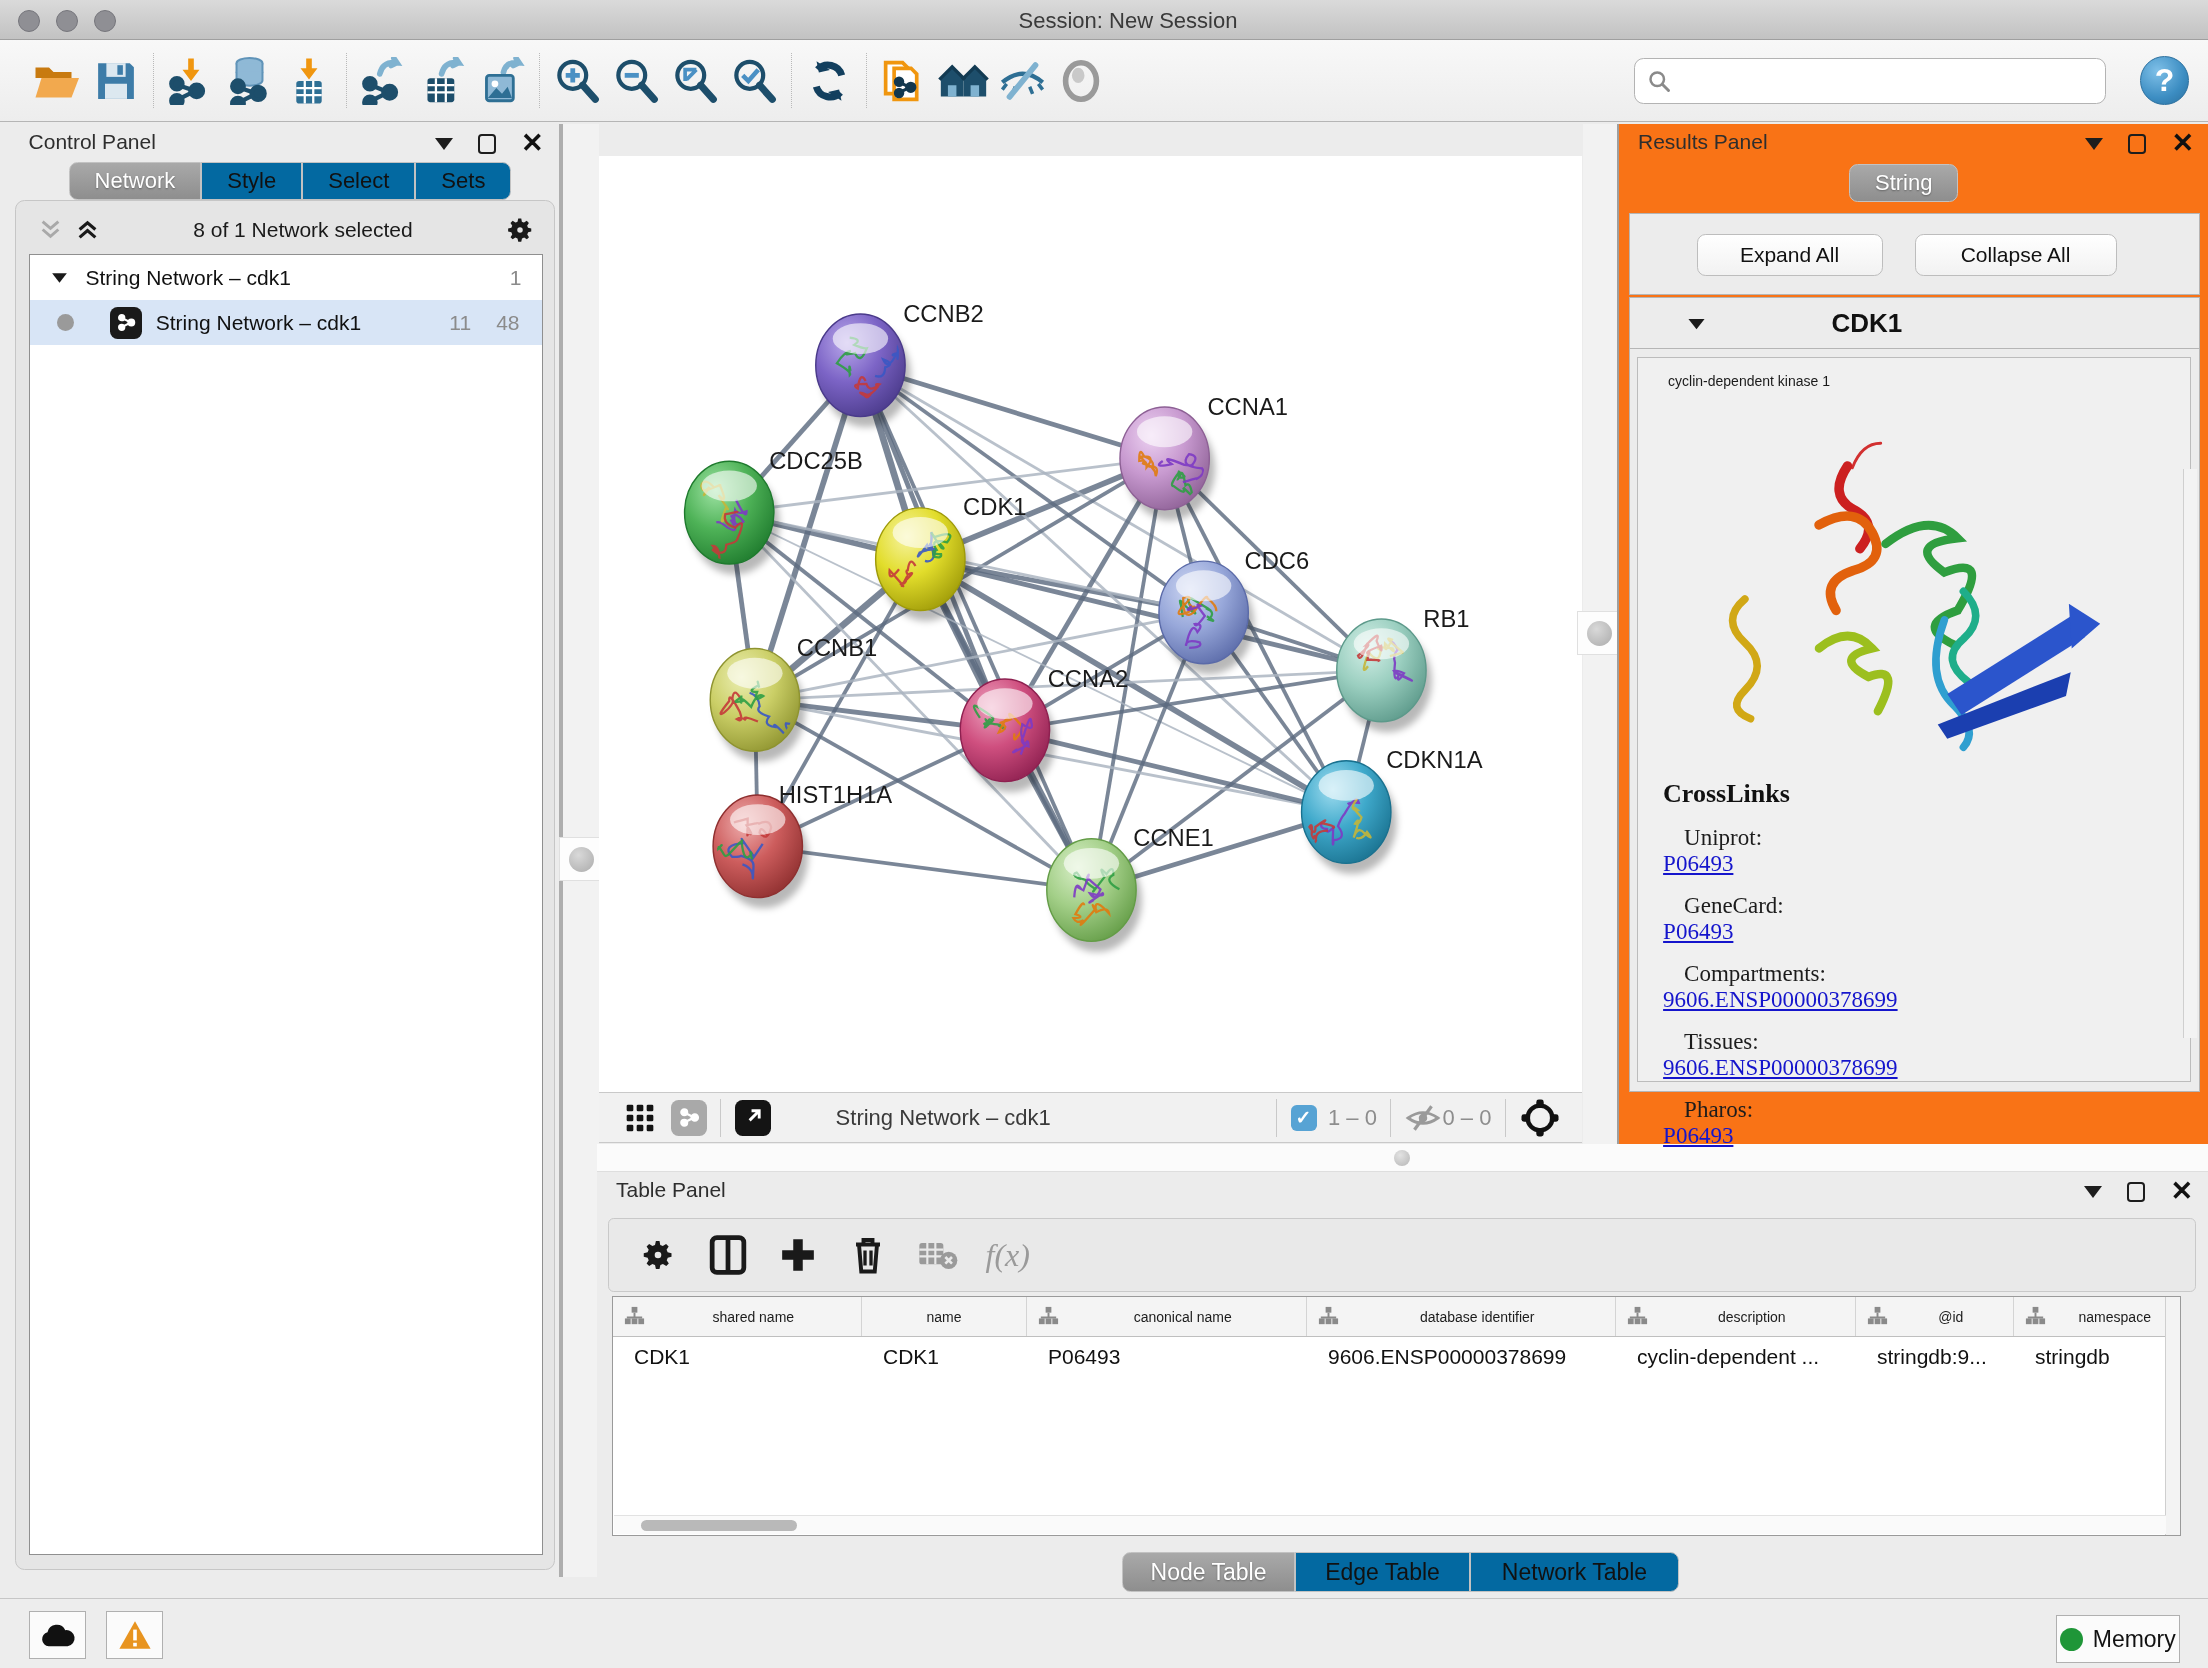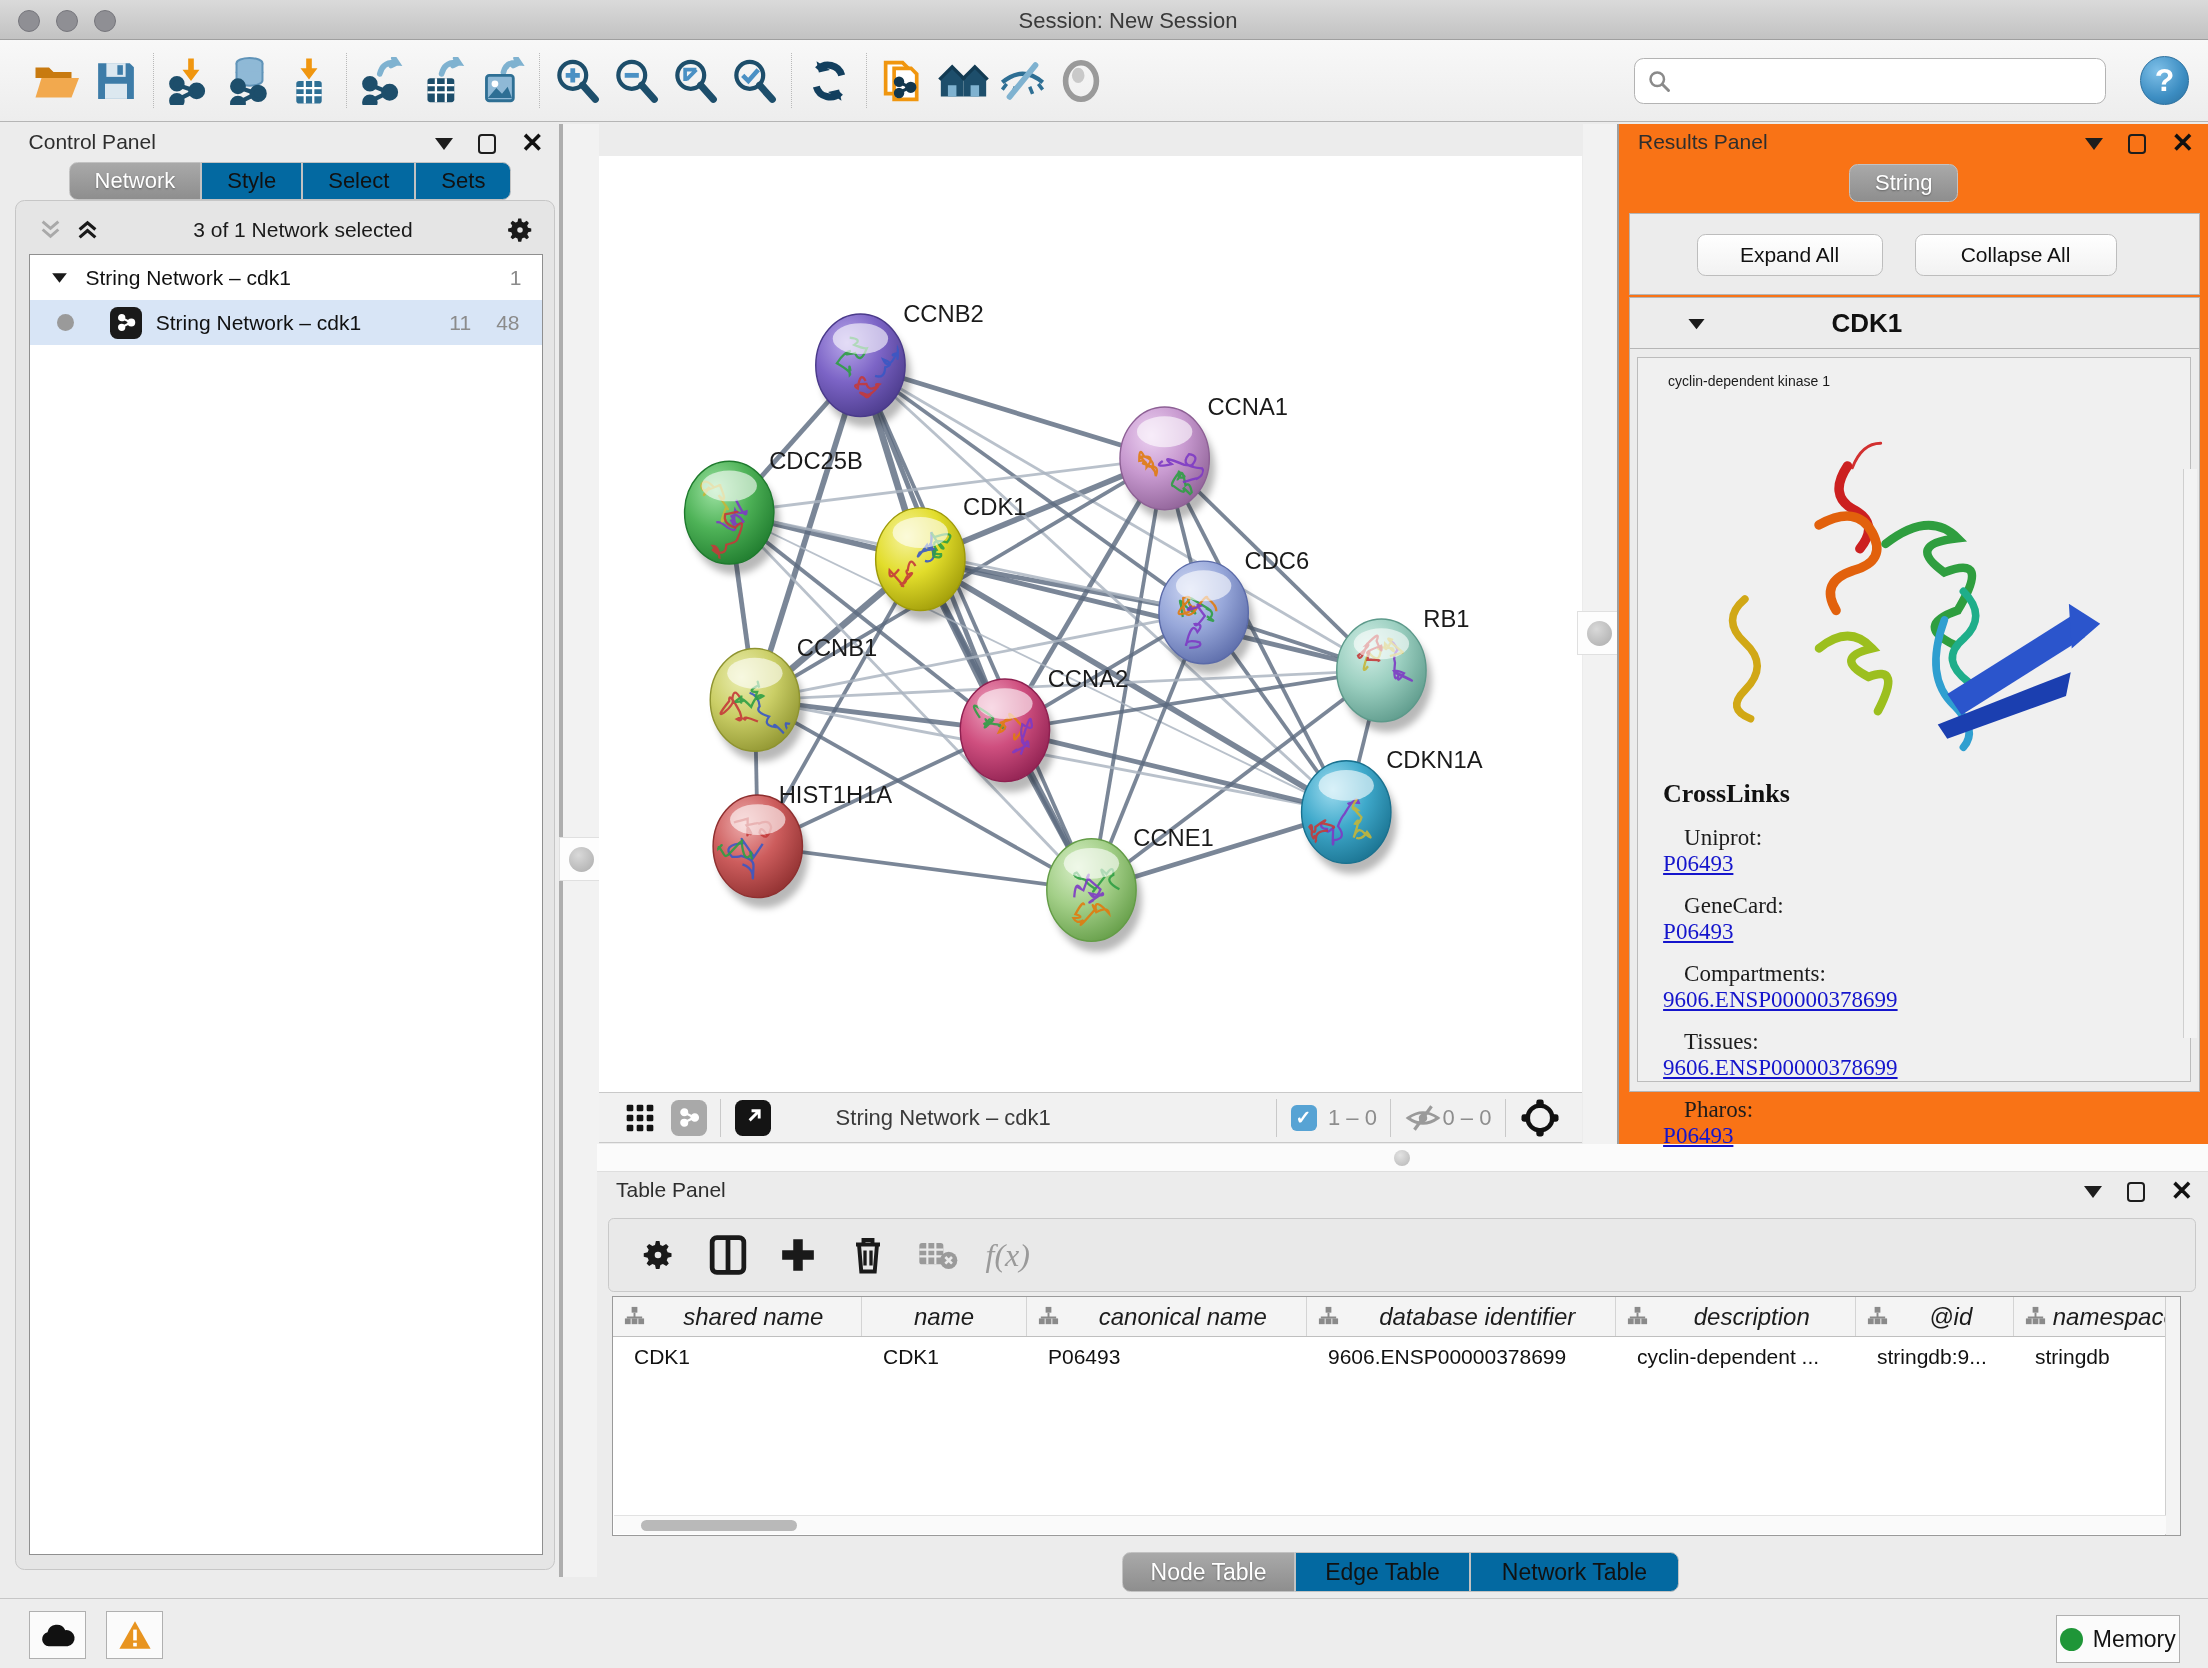--- a/index.html
+++ b/index.html
@@ -103,22 +103,22 @@
 
   
   .table-panel { position:absolute; left:597px; top:1172px; width:1611px; height:426px; background:#ececec; }
   .tp-toolbar { position:absolute; left:11.4px; top:46px; width:1588px; height:74px;
     background:#e9e9e9; border:1px solid #c9c9c9; border-radius:5.7px; display:flex; align-items:center; }
   .tp-tool { width:70px; height:61px; display:flex; align-items:center; justify-content:center; }
   .fx { font-family:"Liberation Serif", serif; font-style:italic; font-size:32px; color:#9a9a9a; }
   .data-table { position:absolute; left:15px; top:124px; width:1569px; height:240px;
     background:#fff; border:1px solid #9a9a9a; }
   .dt-header { display:flex; height:40px; background:#f4f4f4; border-bottom:1px solid #bfbfbf; }
-  .th { display:flex; align-items:center; border-right:1px solid #d4d4d4; font-size:24px; color:#1c1c1c;
-    overflow:hidden; white-space:nowrap; flex-shrink:0;font-style:italic; }
+  .th { display:flex; align-items:center; border-right:1px solid #d4d4d4; font-size:14px; color:#1c1c1c;
+    overflow:hidden; white-space:nowrap; flex-shrink:0; }
   .th .lbl { flex:1; text-align:center; }
   .dt-row { display:flex; height:40px; }
   .td { padding-left:21px; display:flex; align-items:center; font-size:21px; color:#111;
     overflow:hidden; white-space:nowrap; flex-shrink:0; }
   .hscroll { position:absolute; left:1px; bottom:1px; width:1552px; height:19px; background:#fafafa;
     border-top:1px solid #e2e2e2; }
   .hscroll .thumb { position:absolute; left:27px; top:3.8px; width:156px; height:11.4px;
     border-radius:5.7px; background:#b9b9b9; }
   .vscroll { position:absolute; right:0; top:0; bottom:0; width:15px; background:#f3f3f3;
     border-left:1px solid #cfcfcf; }
@@ -373,21 +373,21 @@
         <span style="margin-left:21px">
           <svg width="27" height="27" viewBox="0 0 24 24">
               <path d="M5 5 l7 6 7-6 M5 12 l7 6 7-6" stroke="#a9a9a9" stroke-width="2.6" fill="none"></path>
             </svg>
         </span>
         <span style="margin-left:9.5px">
           <svg width="27" height="27" viewBox="0 0 24 24">
               <path d="M5 19 l7-6 7 6 M5 12 l7-6 7 6" stroke="#1a1a1a" stroke-width="2.8" fill="none"></path>
             </svg>
         </span>
-        <span style="flex:1;text-align:center;font-size:21px;color:#1a1a1a">3 of 1 Network selected</span>
+        <span style="flex:1;text-align:center;font-size:21px;color:#1a1a1a">8 of 1 Network selected</span>
         <span style="margin-right:19px">
           <svg width="30" height="30" viewBox="0 0 24 24">
               <path fill="#1a1a1a" d="M12 8a4 4 0 1 0 0 8 4 4 0 0 0 0-8zm9 5.2v-2.4l-2.6-.6a6.7 6.7 0 0 0-.7-1.7l1.4-2.2-1.7-1.7-2.2 1.4c-.5-.3-1.1-.5-1.7-.7L13 2.7h-2.4l-.6 2.6c-.6.2-1.2.4-1.7.7L6.1 4.6 4.4 6.3l1.4 2.2c-.3.5-.5 1.1-.7 1.7l-2.6.6v2.4l2.6.6c.2.6.4 1.2.7 1.7l-1.4 2.2 1.7 1.7 2.2-1.4c.5.3 1.1.5 1.7.7l.6 2.6H13l.6-2.6c.6-.2 1.2-.4 1.7-.7l2.2 1.4 1.7-1.7-1.4-2.2c.3-.5.5-1.1.7-1.7l2.5-.6z"></path>
               <circle cx="12" cy="12" r="2.2" fill="#e5e5e5"></circle>
             </svg>
         </span>
       </div>
       <div class="tree-box">
         <div class="tree-row">
           <span style="margin-left:19px">

